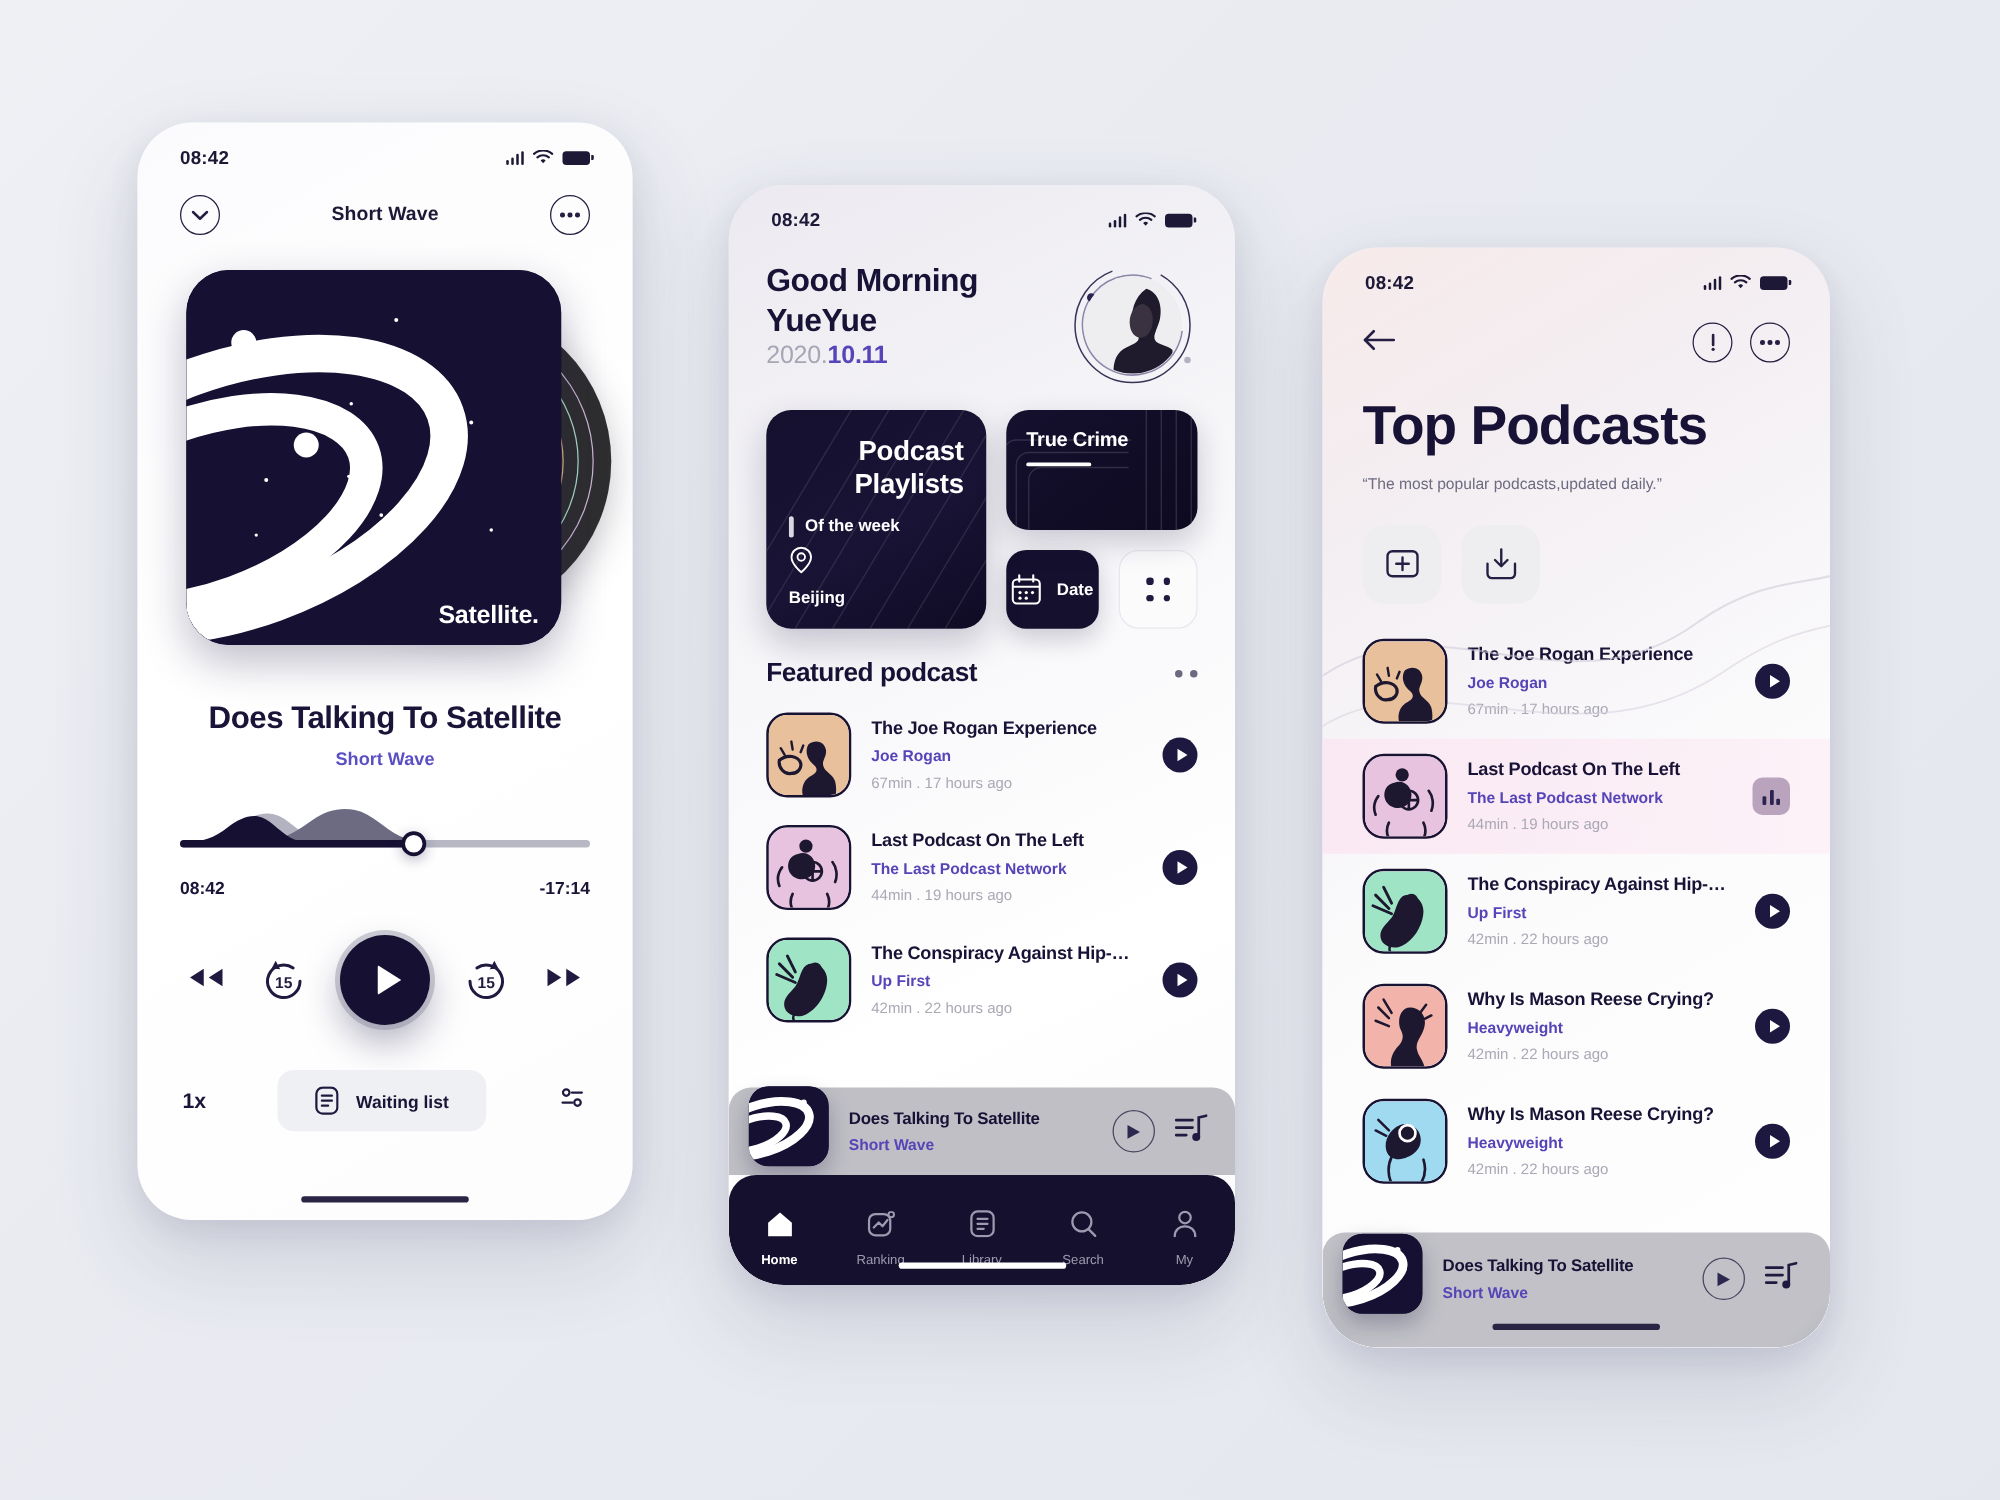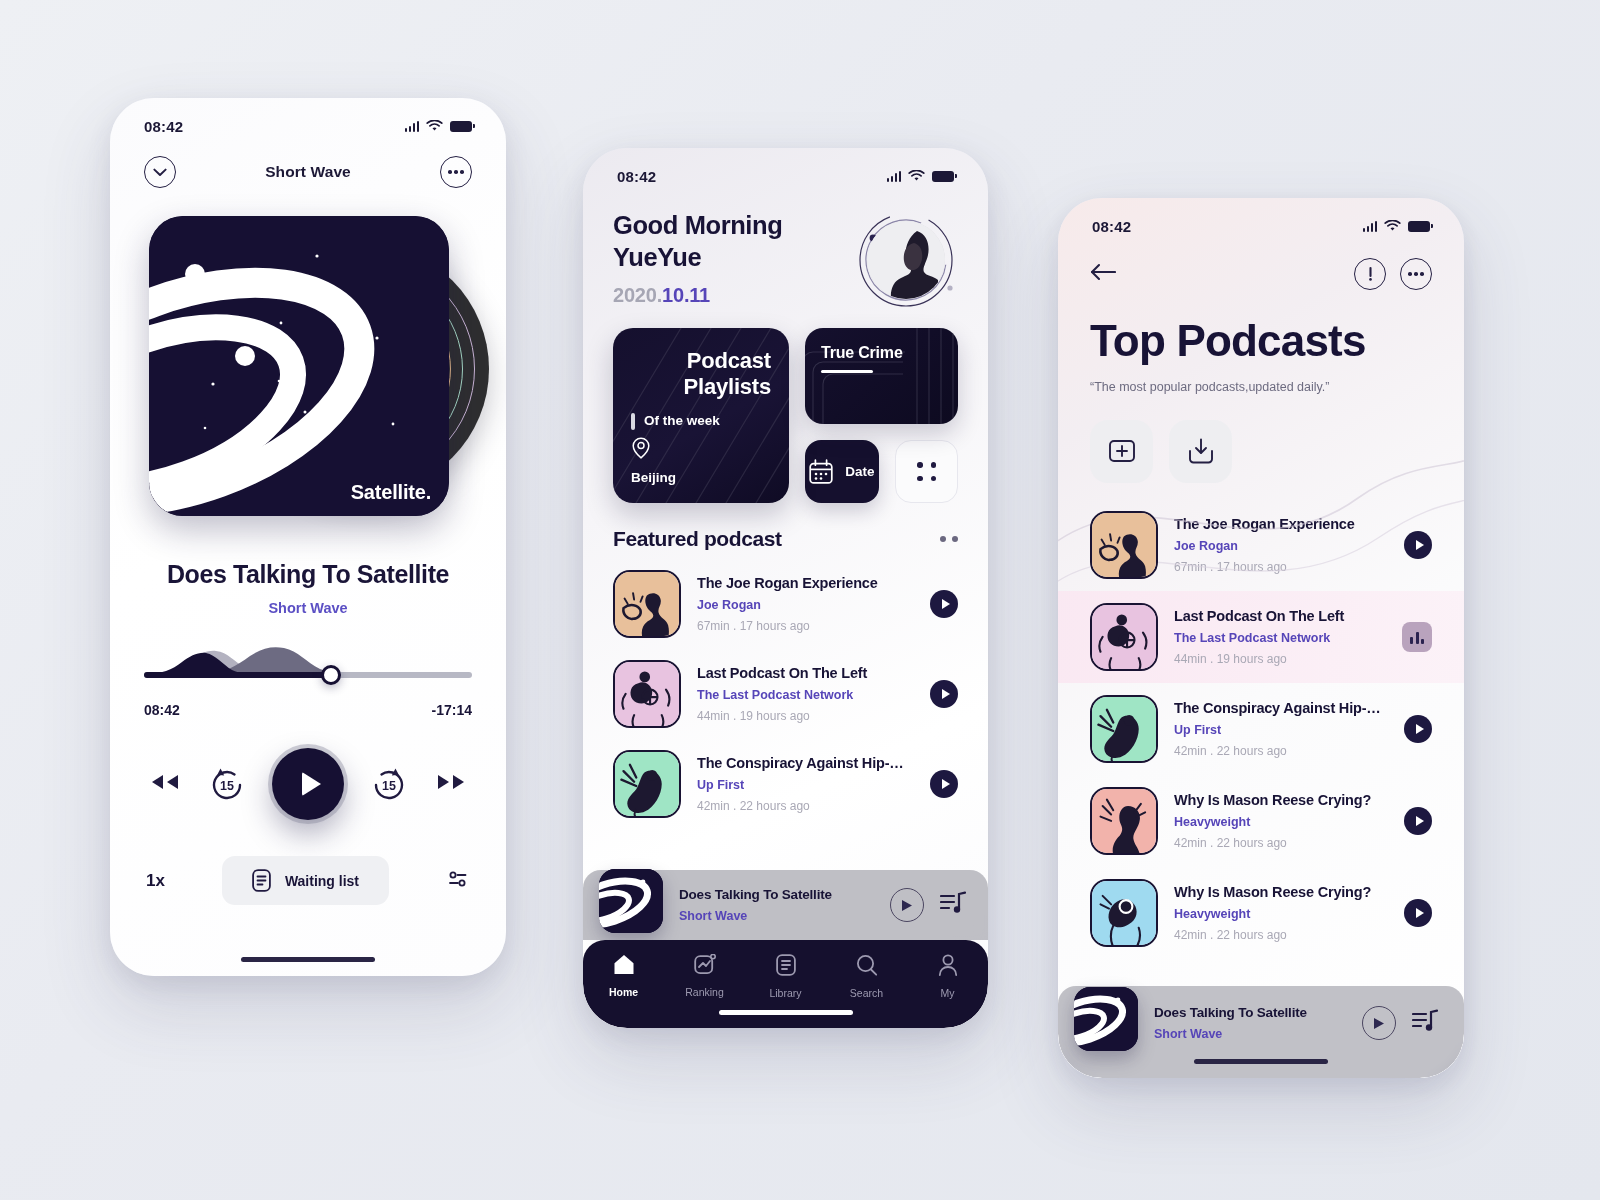--- a/index.html
+++ b/index.html
@@ -104,21 +104,21 @@
     padding: 13px 30px; border-radius: 13px;
   }
   .waiting-label { font-size: 14px; font-weight:bold; color:#1a1538; }
 
   .home-ind { position:absolute; bottom:14px; left:50%; transform:translateX(-50%);
               width: 134px; height: 5px; border-radius:3px; background:#2a2545; }
 
   
   .p2-greet { padding: 16px 30px 0; display:flex; justify-content:space-between; align-items:flex-start; }
   .greet-h { font-size: 25.5px; font-weight:bold; color:#181336; line-height:1.24; letter-spacing:-.4px; }
-  .greet-date { margin-top: 11px; font-size: 20px; font-weight:bold; color:#a6a6b4; letter-spacing:-.2px; }
+  .greet-date { font-size: 20px; font-weight:normal; color:#a6a6b4; letter-spacing:-.2px; }
   .greet-date b { color:#5645b8; }
   .avatar-wrap { position:relative; width: 100px; height:100px; margin-right:2px; }
   .avatar-img { position:absolute; left:11px; top:11px; width:78px; height:78px; border-radius:50%;
                 overflow:hidden; background: radial-gradient(circle at 40% 28%, #e9e9ec, #cfcfd6); }
 
   .cards { display:flex; gap: 16px; padding: 18px 30px 0; }
   .card-big {
     position:relative; width: 176px; height: 175px; border-radius: 20px; overflow:hidden;
     background: linear-gradient(150deg,#15102e 0%, #191335 55%, #0f0b24 100%);
     padding: 20px 18px; color:#fff; flex:none;
@@ -184,21 +184,21 @@
               position:relative; flex:none; margin-top:-8px;
               box-shadow: 0 8px 18px rgba(25,20,60,.28); }
   .mini-txt { flex:1; min-width:0; }
   .mini-title { font-size: 13.5px; font-weight:bold; color:#181336; letter-spacing:-.2px; }
   .mini-sub { font-size: 12.5px; font-weight:bold; color:#5645b8; margin-top:7px; }
   .mini-play { width:34px;height:34px;border-radius:50%;border:1.6px solid #4a4560;
                display:flex;align-items:center;justify-content:center; flex:none; }
 
   .tabbar {
     position:absolute; left:0; right:0; bottom:0; height: 88px; background:#15102e;
-    display:flex; align-items:flex-start; padding-top: 14px; border-radius: 22px 22px 44px 44px;
+    display:flex; align-items:center; padding-top: 14px; border-radius: 22px 22px 44px 44px;
   }
   .tab { flex:1; display:flex; flex-direction:column; align-items:center; gap:7px; }
   .tab-label { font-size: 10.5px; color:#9d9ab0; }
   .tab.active .tab-label { color:#ffffff; font-weight:bold; }
   .tab-home-ind { position:absolute; bottom:13px; left:50%; transform:translateX(-50%);
                   width:134px;height:5px;border-radius:3px;background:#fff; }
 
   
   .p3-head { display:flex; align-items:center; justify-content:space-between; padding: 14px 32px 0; }
   .p3-icons { display:flex; gap: 14px; align-items:center; }

